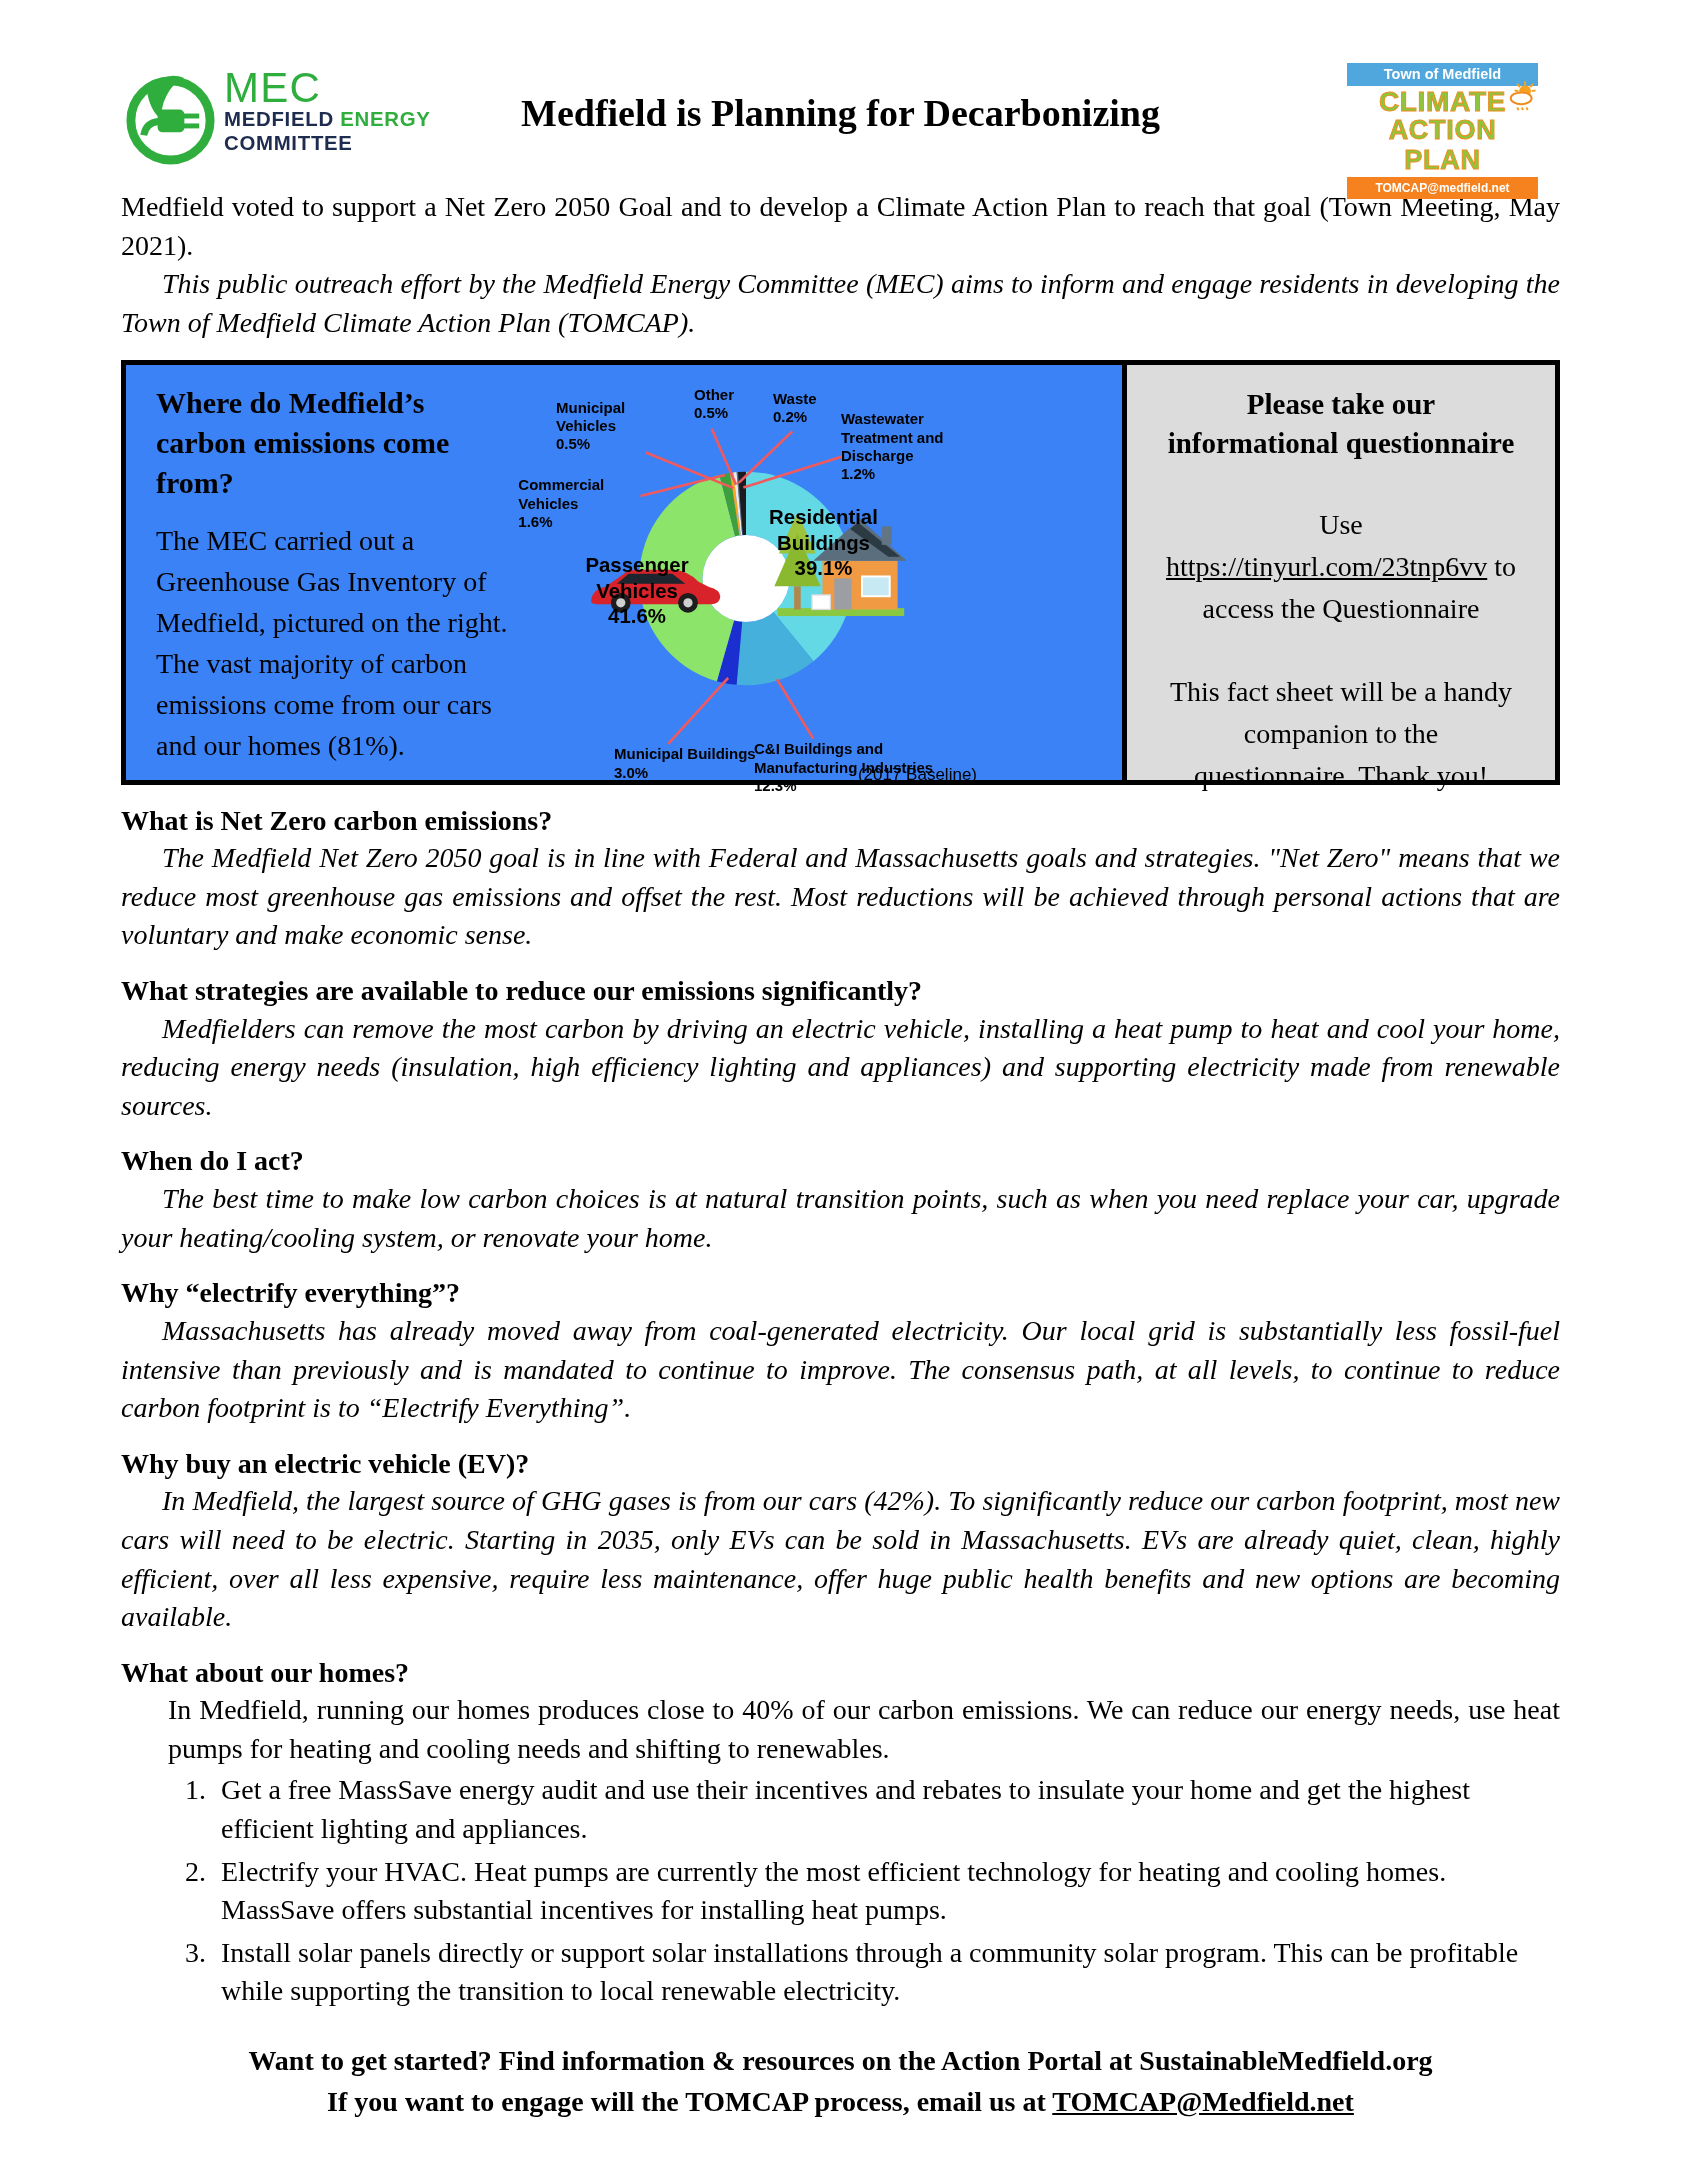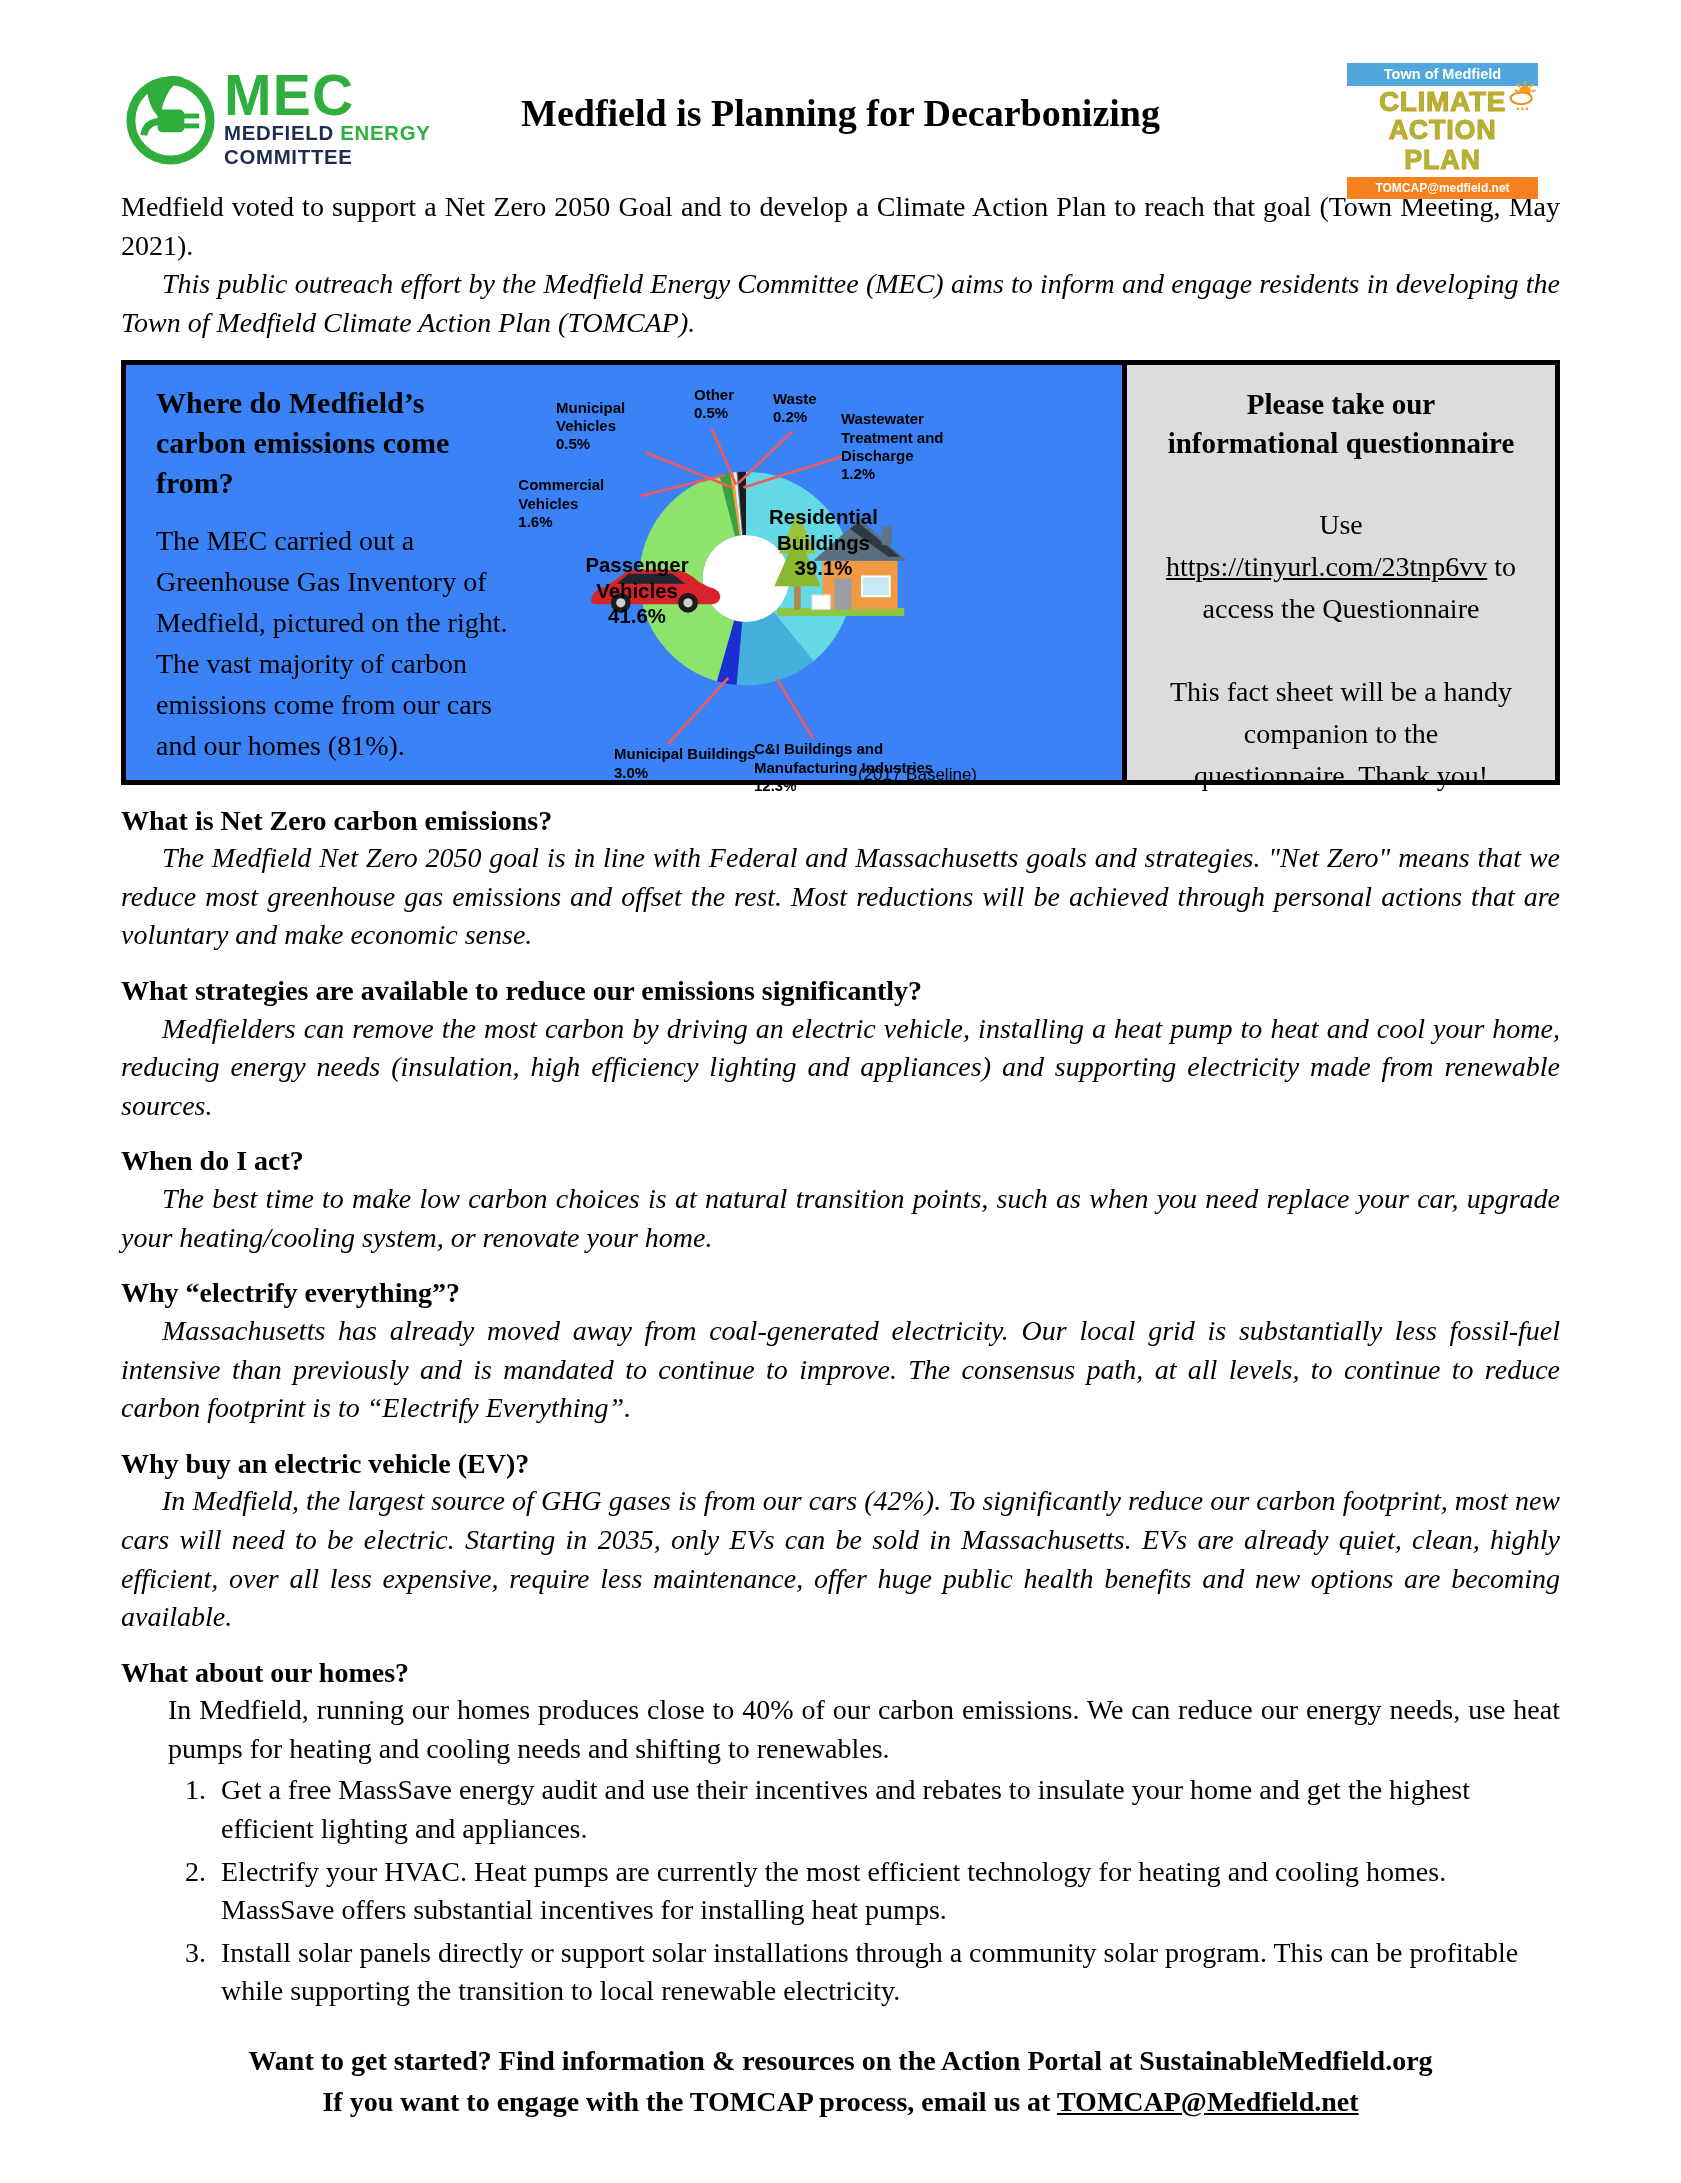--- a/index.html
+++ b/index.html
@@ -7,21 +7,21 @@
   body {
     width:1681px; height:2183px; overflow:hidden;
     font-family:"Liberation Serif", serif; color:#000;
   }
   .page { padding:63px 121px 0 121px; position:relative; }
 
   
   .header { position:relative; height:125px; }
   .mec-logo { position:absolute; left:0; top:5.3px; display:flex; align-items:flex-start; }
   .mec-text { margin-left:4px; font-family:"Liberation Sans", sans-serif; }
-  .mec-acronym { font-size:57px; font-weight:bold; color:#2fae3e; letter-spacing:1.3px; line-height:0.95; }
+  .mec-acronym { font-size:42px; font-weight:normal; color:#2fae3e; letter-spacing:1.3px; line-height:0.95; }
   .mec-sub { font-size:20.4px; font-weight:bold; letter-spacing:0.7px; line-height:1.15; }
   .navy { color:#1e2d4f; } .green { color:#2fae3e; }
 
   .title {
     position:absolute; left:50%; top:28px; transform:translateX(-50%);
     font-size:38px; font-weight:bold; white-space:nowrap;
   }
 
   .tomcap-logo { position:absolute; right:22px; top:0; width:191px; font-family:"Liberation Sans", sans-serif; text-align:center; }
   .tomcap-top { background:#4fa7de; color:#fff; font-size:14.5px; font-weight:bold; padding:3.3px 0; }
@@ -248,18 +248,18 @@
     <ol class="homes-list">
       <li>Get a free MassSave energy audit and use their incentives and rebates to insulate your home and get the highest efficient lighting and appliances.</li>
       <li>Electrify your HVAC. Heat pumps are currently the most efficient technology for heating and cooling homes. MassSave offers substantial incentives for installing heat pumps.</li>
       <li>Install solar panels directly or support solar installations through a community solar program. This can be profitable while supporting the transition to local renewable electricity.</li>
     </ol>
   </div>
 
   <div class="footer">
     <div>Want to get started? Find information &amp; resources on the Action Portal at SustainableMedfield.org</div>
     <div>
-      <span>If you want to engage with the TOMCAP process, email us at </span><a class="email">TOMCAP@Medfield.net</a>
+      <span>If you want to engage will the TOMCAP process, email us at </span><a class="email">TOMCAP@Medfield.net</a>
     </div>
   </div>
 
 </div>
 
 
 </body></html>

